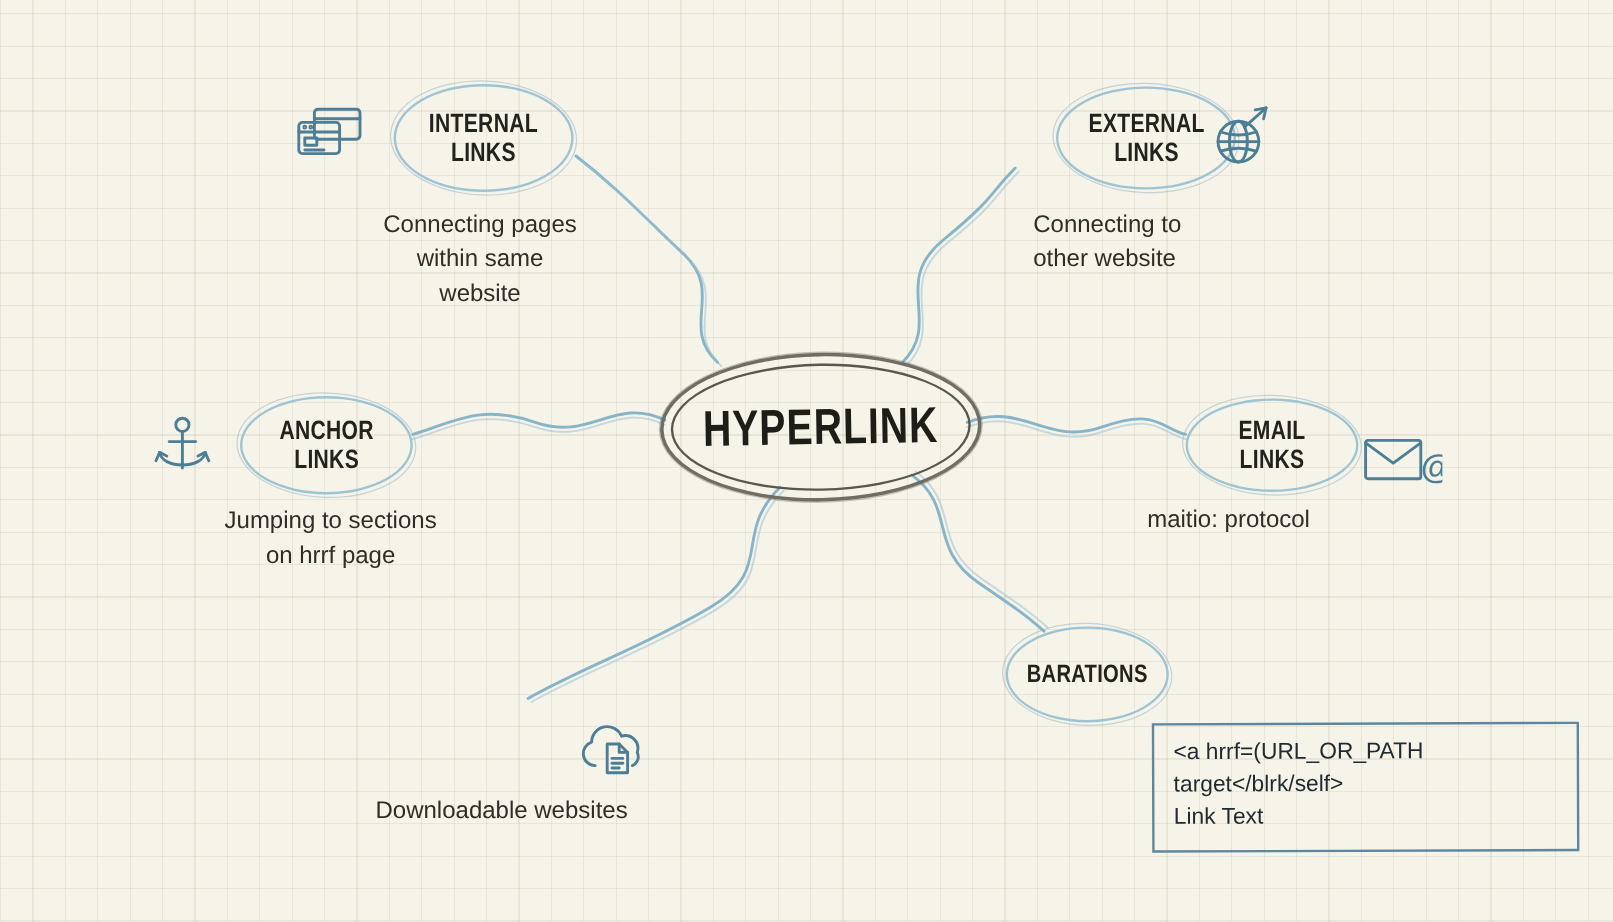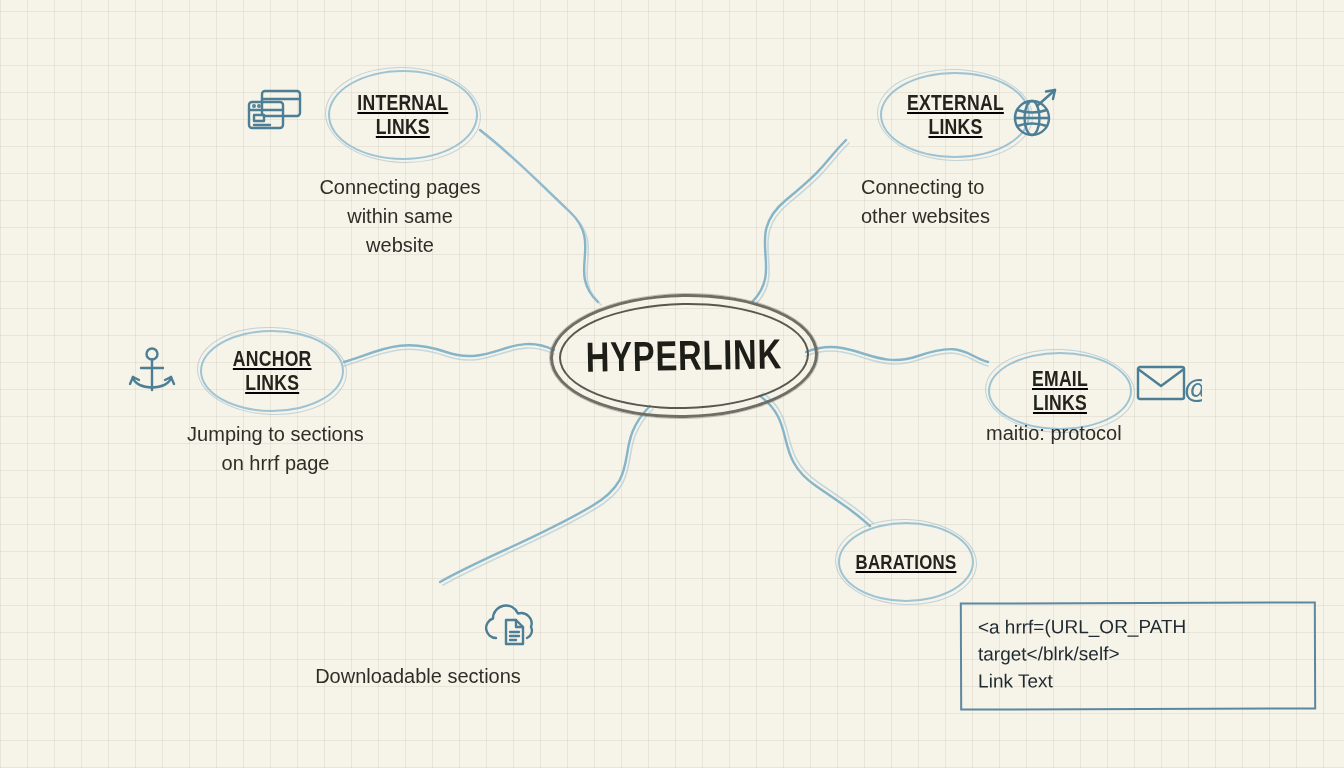--- a/index.html
+++ b/index.html
@@ -14,21 +14,20 @@
   }
   .canvas{position:absolute;inset:0;}
   svg.connectors{position:absolute;left:0;top:0;pointer-events:none;}
   .conn{fill:none;stroke:#86b4c8;stroke-width:2.4;stroke-linecap:round;}
   .conn.echo{stroke:#9cc3d4;stroke-width:1.6;opacity:.55;}
 
   .node{
     position:absolute;border-radius:50%;
     display:flex;align-items:center;justify-content:center;
     border:2.5px solid #9ec4d4;
-    text-decoration:underline;
   }
   .node::after{
     content:"";position:absolute;inset:-5px;border-radius:50%;
     border:1.5px solid rgba(143,180,199,.5);transform:rotate(2deg);
   }
   .node-label{
     font-weight:700;text-align:center;white-space:pre-line;
     line-height:1.08;color:#23231d;transform:scaleX(.8);
     letter-spacing:.3px;
   }
@@ -119,65 +118,65 @@
       <ellipse cx="26" cy="32" rx="7.5" ry="17"></ellipse>
       <line x1="9" y1="32" x2="43" y2="32"></line>
       <path d="M11 24 Q26 29 41 24"></path>
       <path d="M11 40 Q26 35 41 40"></path>
       <path d="M31 20 L49 4"></path>
       <path d="M49 4 L40 5.5"></path>
       <path d="M49 4 L47 13"></path>
     </svg>
   </div>
   <div class="caption" style="left:861px;top:173px;width:180px;text-align:left;">Connecting to
-other websites</div>
+other website</div>
 
   <div class="node" style="left:200px;top:330px;width:140px;height:78px;">
     <span class="node-label" style="font-size:22px;">ANCHOR
 LINKS</span>
   </div>
   <div class="icon" style="left:128px;top:344px;">
     <svg width="48" height="56" viewBox="0 0 48 56">
       <circle cx="24" cy="10" r="5.5"></circle>
       <line x1="24" y1="15.5" x2="24" y2="46"></line>
       <line x1="13" y1="24" x2="35" y2="24"></line>
       <path d="M5 33 C7 47 41 47 43 33"></path>
       <path d="M5 33 L2 40"></path>
       <path d="M5 33 L11 36"></path>
       <path d="M43 33 L46 40"></path>
       <path d="M43 33 L37 36"></path>
     </svg>
   </div>
   <div class="caption center" style="left:178px;top:420px;width:195px;">Jumping to sections
 on hrrf page</div>
 
-  <div class="node" style="left:988px;top:352px;width:140px;height:74px;">
+  <div class="node" style="left:988px;top:332px;width:140px;height:74px;">
     <span class="node-label" style="font-size:22px;">EMAIL
 LINKS</span>
   </div>
   <div class="icon" style="left:1136px;top:362px;">
     <svg width="66" height="42" viewBox="0 0 66 42">
       <rect x="2" y="5" width="46" height="32" rx="2"></rect>
       <polyline points="2,7 25,24 48,7"></polyline>
       <text x="48" y="36" font-size="28" font-weight="bold" stroke="none" fill="#4c7e95" font-family="Liberation Sans, sans-serif">@</text>
     </svg>
   </div>
-  <div class="caption" style="left:986px;top:419px;width:170px;text-align:left;">maitio: protocol</div>
+  <div class="caption" style="left:956px;top:419px;width:170px;text-align:left;">maitio: protocol</div>
 
   <div class="icon" style="left:480px;top:596px;">
     <svg width="64" height="56" viewBox="0 0 64 56">
       <path d="M16 42 a10 10 0 0 1 -3 -19.5 a13 13 0 0 1 25 -5 a10.5 10.5 0 0 1 13 13.5 a8 8 0 0 1 -4 11"></path>
       <path d="M26 24 h10 l7 7 v17 h-17 z" fill="#f6f3e9"></path>
       <path d="M36 24 v7 h7"></path>
       <line x1="30" y1="36" x2="39" y2="36"></line>
       <line x1="30" y1="40" x2="39" y2="40"></line>
       <line x1="30" y1="44" x2="36" y2="44"></line>
     </svg>
   </div>
-  <div class="caption center" style="left:308px;top:662px;width:220px;">Downloadable sections</div>
+  <div class="caption center" style="left:308px;top:662px;width:220px;">Downloadable websites</div>
 
   <div class="node" style="left:838px;top:522px;width:132px;height:76px;justify-content:center;">
     <span class="node-label" style="font-size:21px;">BARATIONS</span>
   </div>
 
   <div class="code-box">&lt;a hrrf=(URL_OR_PATH
 target&lt;/blrk/self&gt;
 Link Text</div>
 
 </div>

